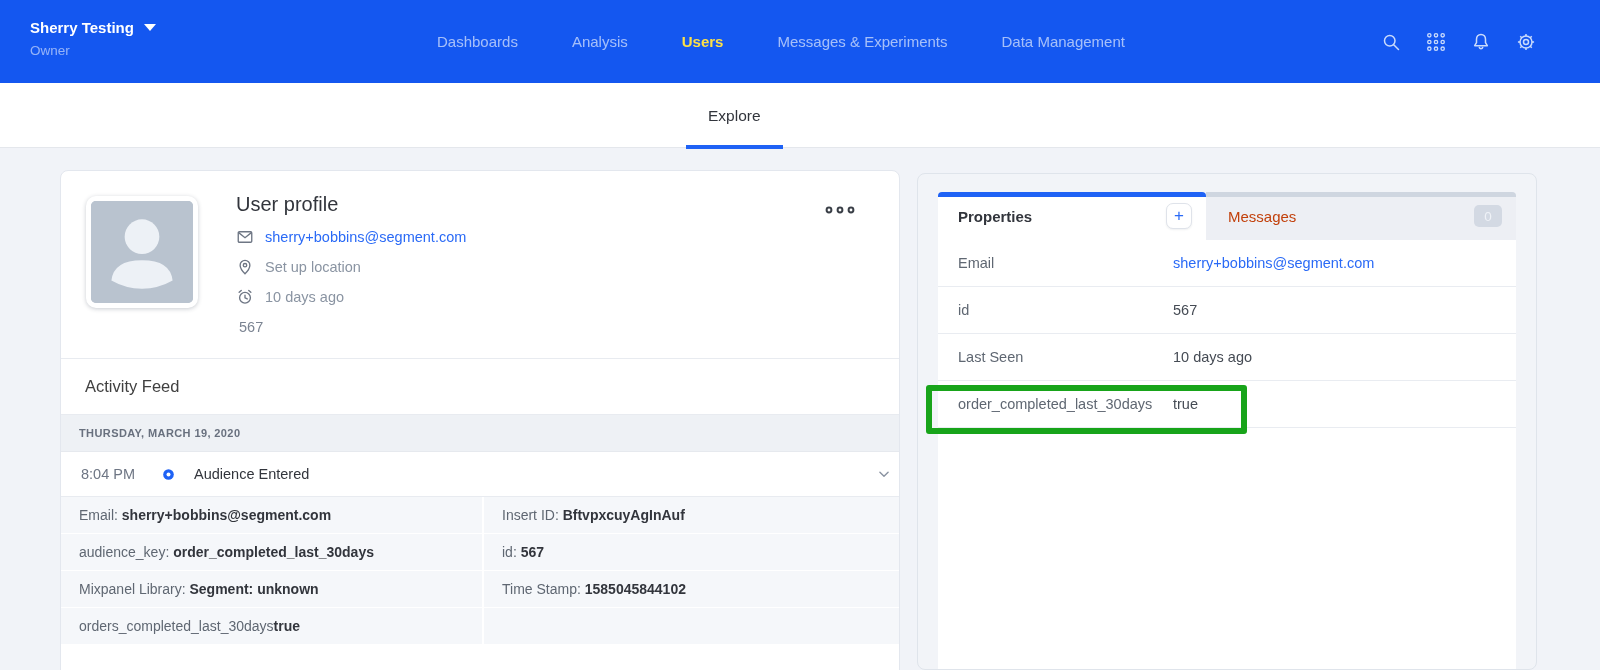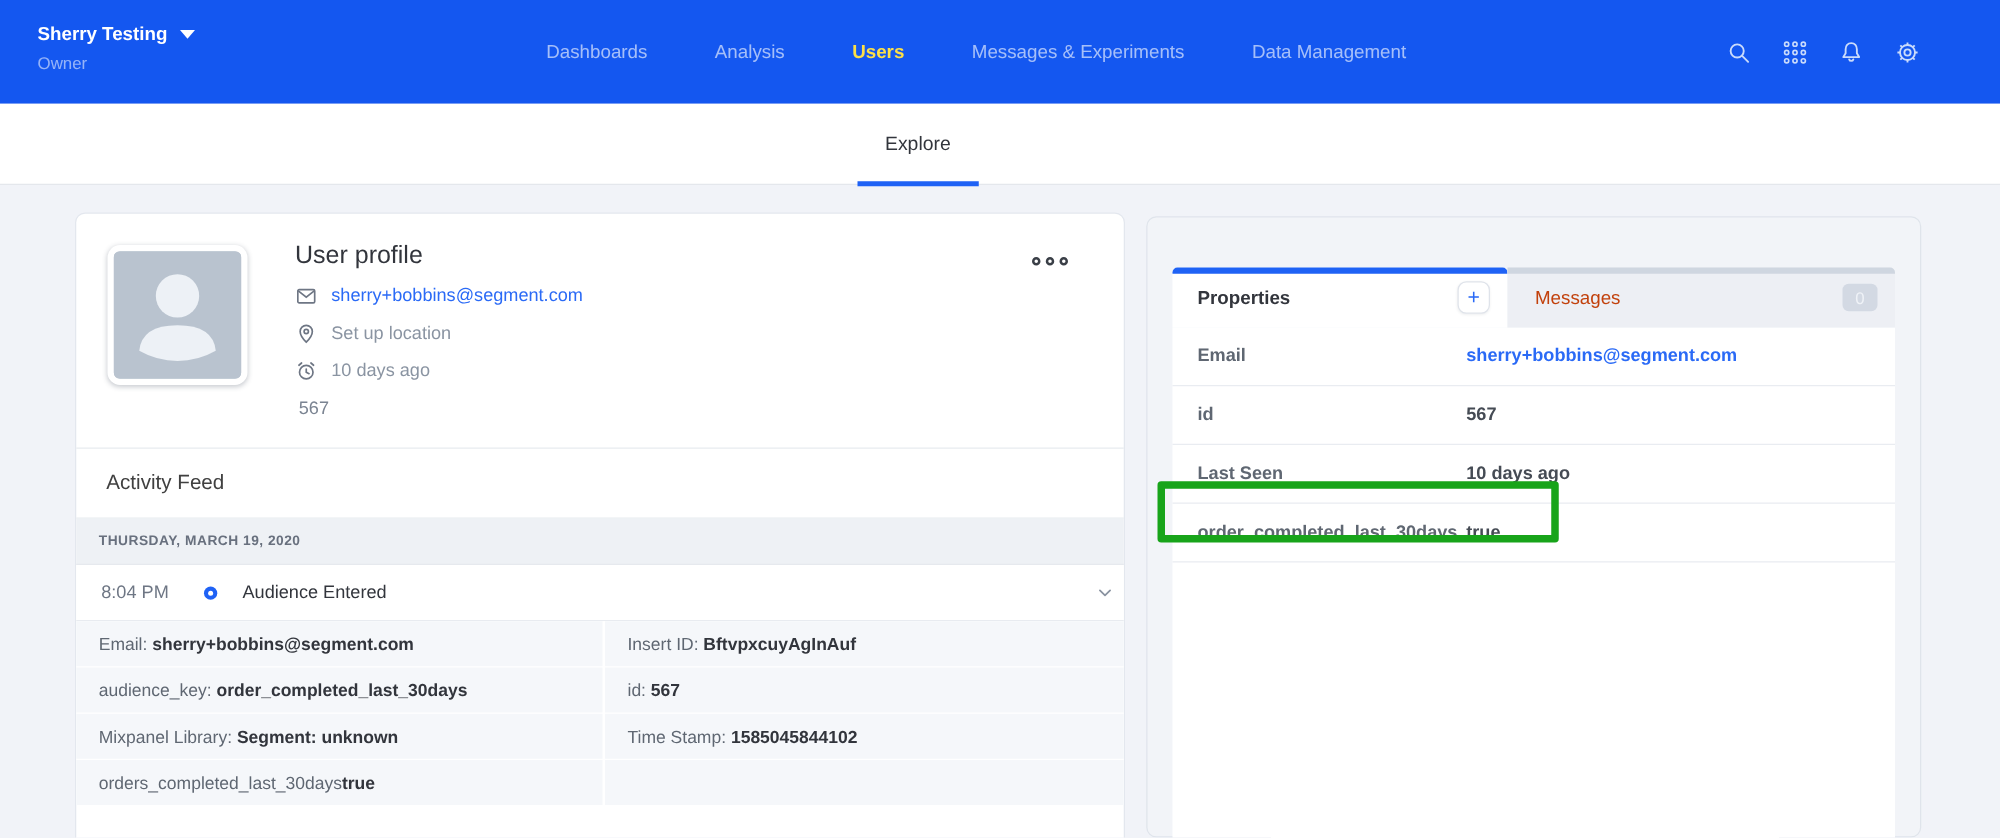--- a/index.html
+++ b/index.html
@@ -47,30 +47,30 @@
   .event-marker { display:flex; margin-right:18px; }
   .event-name { font-size:14.5px; color:#32353c; }
   .event-chevron { margin-left:auto; color:#8a93a1; display:flex; }
 
   .details-grid { display:grid; grid-template-columns:421px 1fr; gap:1px 2px; background:#ffffff; }
   .detail-cell { background:#f5f7fa; height:36px; line-height:36px; padding-left:18px; font-size:14px; color:#5f6772; white-space:nowrap; overflow:hidden; }
   .detail-value { font-weight:bold; color:#32353c; }
 
   
   .right-panel { position:absolute; left:917px; top:173px; width:620px; height:497px; background:#f2f4f8; border:1px solid #dfe4eb; border-radius:8px; padding:18px 20px 0 20px; }
-  .prop-tabs { display:flex; height:48px;margin-top:22px; }
+  .prop-tabs { display:flex; height:48px; }
   .prop-tab-active { width:268px; background:#ffffff; border-radius:4px 4px 0 0; position:relative; display:flex; align-items:center; padding:0 14px 0 20px; cursor:pointer; }
   .prop-tab-active .tab-topbar { position:absolute; left:0; top:0; width:100%; height:5px; background:#1f62f5; border-radius:4px 4px 0 0; }
   .prop-tab-label { font-size:15px; font-weight:bold; color:#32353c; }
   .add-prop-btn { margin-left:auto; width:26px; height:26px; background:#fff; border:1px solid #dfe3ea; border-radius:7px; color:#2a6af6; font-size:17px; display:flex; align-items:center; justify-content:center; cursor:pointer; box-shadow:0 1px 2px rgba(50,60,80,.08); }
   .prop-tab-inactive { flex:1; background:#edeff4; position:relative; display:flex; align-items:center; padding:0 14px 0 22px; cursor:pointer; border-radius:0 4px 0 0; }
   .prop-tab-inactive .tab-topbar { position:absolute; left:0; top:0; width:100%; height:5px; background:#cfd6e0; border-radius:0 4px 0 0; }
   .msg-tab-label { font-size:15px; color:#c2410c; }
   .msg-badge { margin-left:auto; min-width:28px; height:22px; background:#d3d9e3; border-radius:5px; color:#eff2f7; font-size:13.5px; display:flex; align-items:center; justify-content:center; }
-  .prop-table { background:#ffffff; height:429px;font-weight:bold; }
+  .prop-table { background:#ffffff; height:429px; }
   .prop-row { height:47px; display:flex; align-items:center; border-bottom:1px solid #e9ecf1; position:relative; }
   .prop-label { padding-left:20px; width:235px; font-size:14.5px; color:#5f6772; white-space:nowrap; }
   .prop-value { font-size:14.5px; color:#454b54; }
   .prop-value.link { color:#2a6af6; cursor:pointer; }
 
   
   .highlight-box { position:absolute; left:926px; top:385px; width:321px; height:49px; border:6px solid #18a41a; border-radius:3px; pointer-events:none; z-index:50; }
 </style>
 </head>
 <body>

